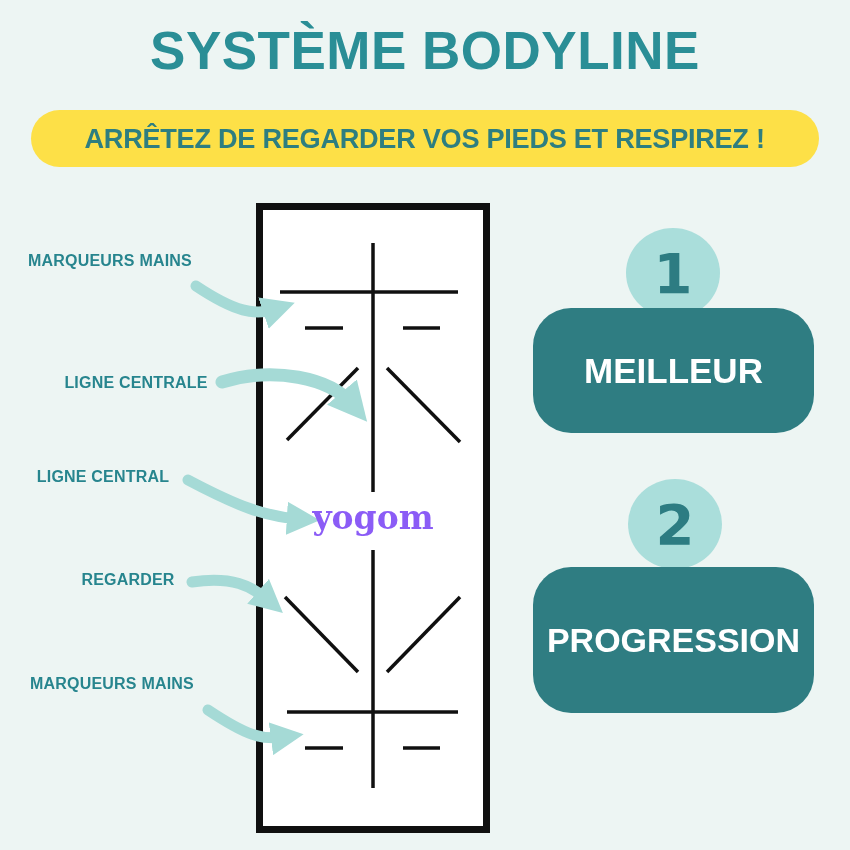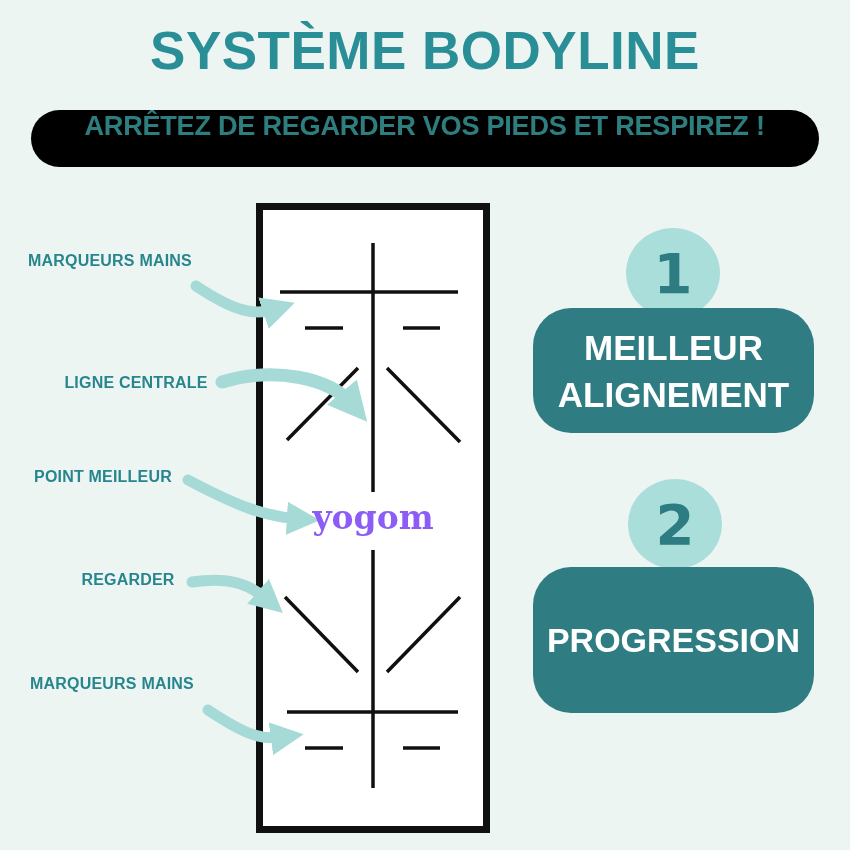--- a/index.html
+++ b/index.html
@@ -7,22 +7,22 @@
     width:850px;height:850px;position:relative;overflow:hidden;
     background:#edf5f3;
     font-family:"Liberation Sans", sans-serif;
   }
   .title{
     position:absolute;top:20px;left:0;width:850px;text-align:center;
     font-size:53px;font-weight:bold;color:#2a8e96;letter-spacing:.5px;margin:0;
   }
   .banner{
     position:absolute;left:31px;top:110px;width:788px;height:57px;
-    background:#000000;border-radius:29px;
-    display:flex;align-items:flex-start;justify-content:center;
+    background:#fde047;border-radius:29px;
+    display:flex;align-items:center;justify-content:center;
   }
   .banner span{
     font-size:28px;font-weight:bold;color:#2e7e80;letter-spacing:-.3px;
     transform:scaleX(.97);white-space:nowrap;
   }
   .mat{
     position:absolute;left:256px;top:203px;width:234px;height:630px;
     background:#ffffff;border:7px solid #101010;box-sizing:border-box;
   }
   .logo{
@@ -107,37 +107,36 @@
 
 <div class="label" id="lb-avant">
   <div>MARQUEURS MAINS</div>
 </div>
 
 <div class="label" id="lb-ligne">
   <div>LIGNE CENTRALE</div>
 </div>
 
 <div class="label" id="lb-point">
-  <div>POINT MEILLEUR</div>
+  <div>LIGNE CENTRAL</div>
 </div>
 
 <div class="label" id="lb-obliques">
   <div>REGARDER</div>
 </div>
 
 <div class="label" id="lb-arriere">
   <div>MARQUEURS MAINS</div>
 </div>
 
 <div class="num-circle" id="c1">
   <span>1</span>
 </div>
 <div class="badge" id="b1">
   <div>MEILLEUR</div>
-  <div>ALIGNEMENT</div>
 </div>
 
 <div class="num-circle" id="c2">
   <span>2</span>
 </div>
 <div class="badge" id="b2">
   <div>PROGRESSION</div>
 </div>
 
 </body></html>

